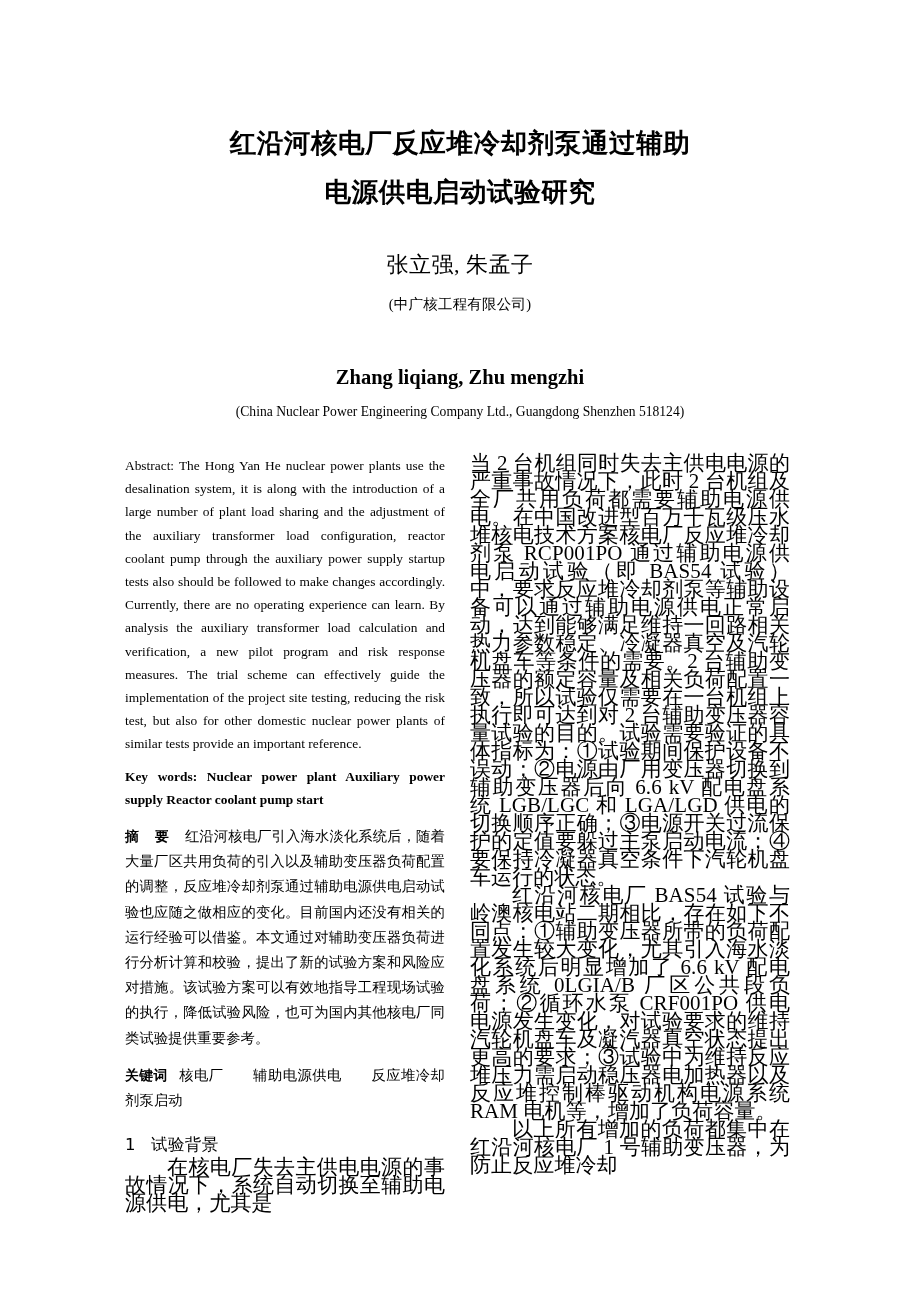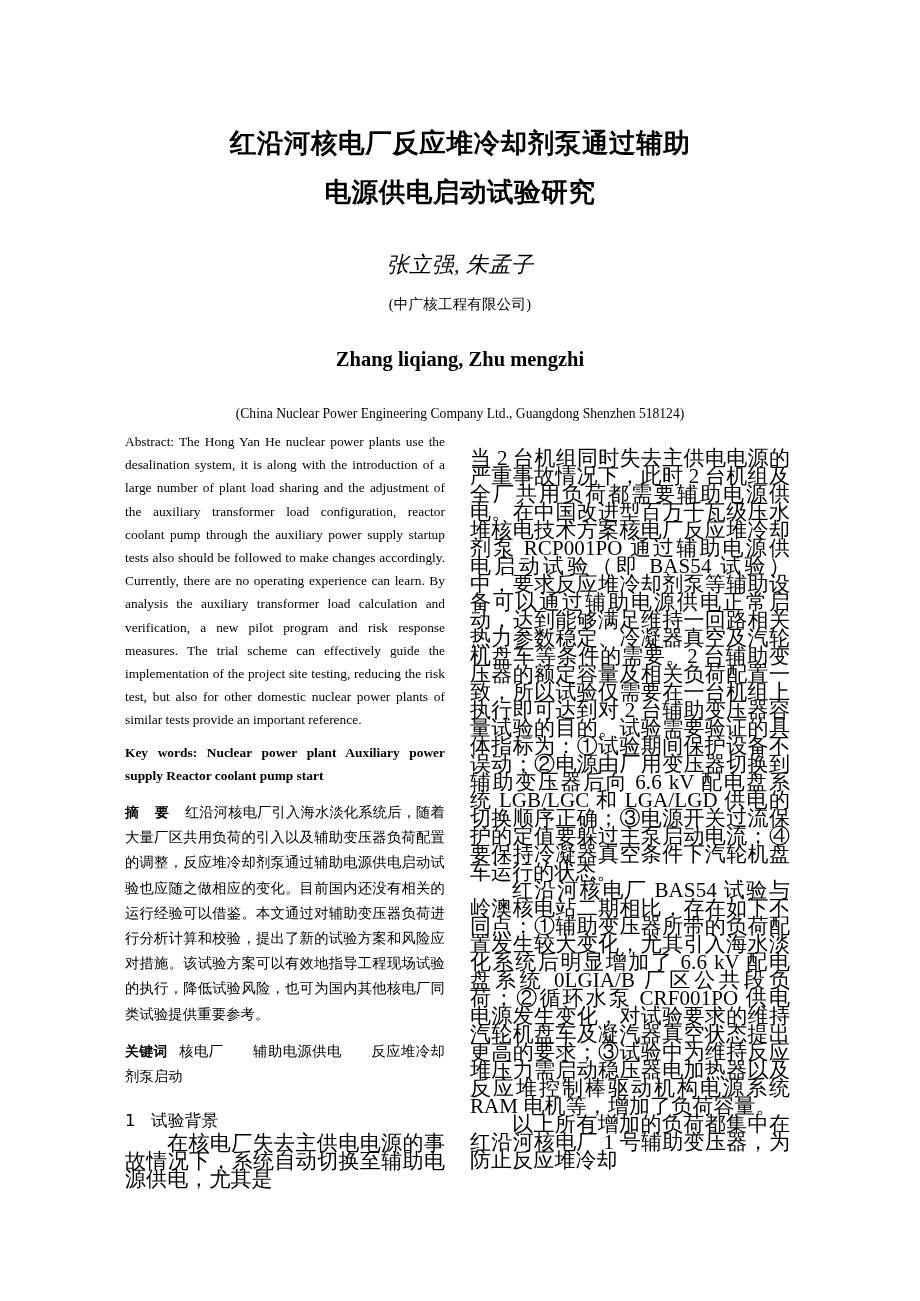--- a/index.html
+++ b/index.html
@@ -44,46 +44,45 @@
   }
   .doc-title .tline {
     display: block;
   }
 
   .authors-cn {
     font-size: 22px;
     line-height: 30px;
     margin-top: 34px;
     letter-spacing: 0.5px;
-    font-style: italic;
   }
   .affil-cn {
     font-size: 14.5px;
     line-height: 22px;
     margin-top: 13px;
     letter-spacing: 0.2px;
   }
   .authors-en {
     font-family: "Liberation Serif", "DejaVu Serif", serif;
     font-weight: bold;
     font-size: 20.5px;
     line-height: 28px;
-    margin-top: 30px;
+    margin-top: 48px;
   }
   .affil-en {
     font-size: 13.6px;
     line-height: 20px;
-    margin-top: 31px;
+    margin-top: 11px;
   }
 
   
   .columns {
     display: flex;
-    margin-top: 6px;
-    align-items: center;
+    margin-top: 32px;
+    align-items: flex-start;
   }
   .col {
     width: 320px;
     box-sizing: border-box;
   }
   .col-left  { margin-right: 25px; }
 
   
   .en-para {
     font-size: 13.4px;

